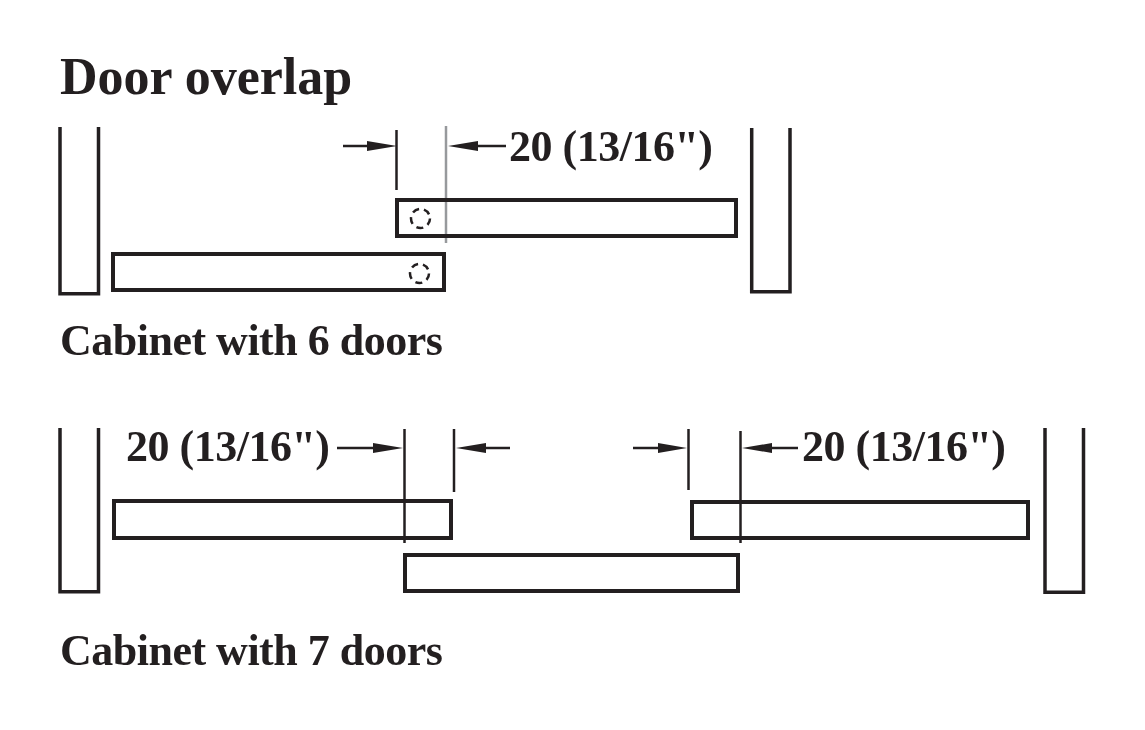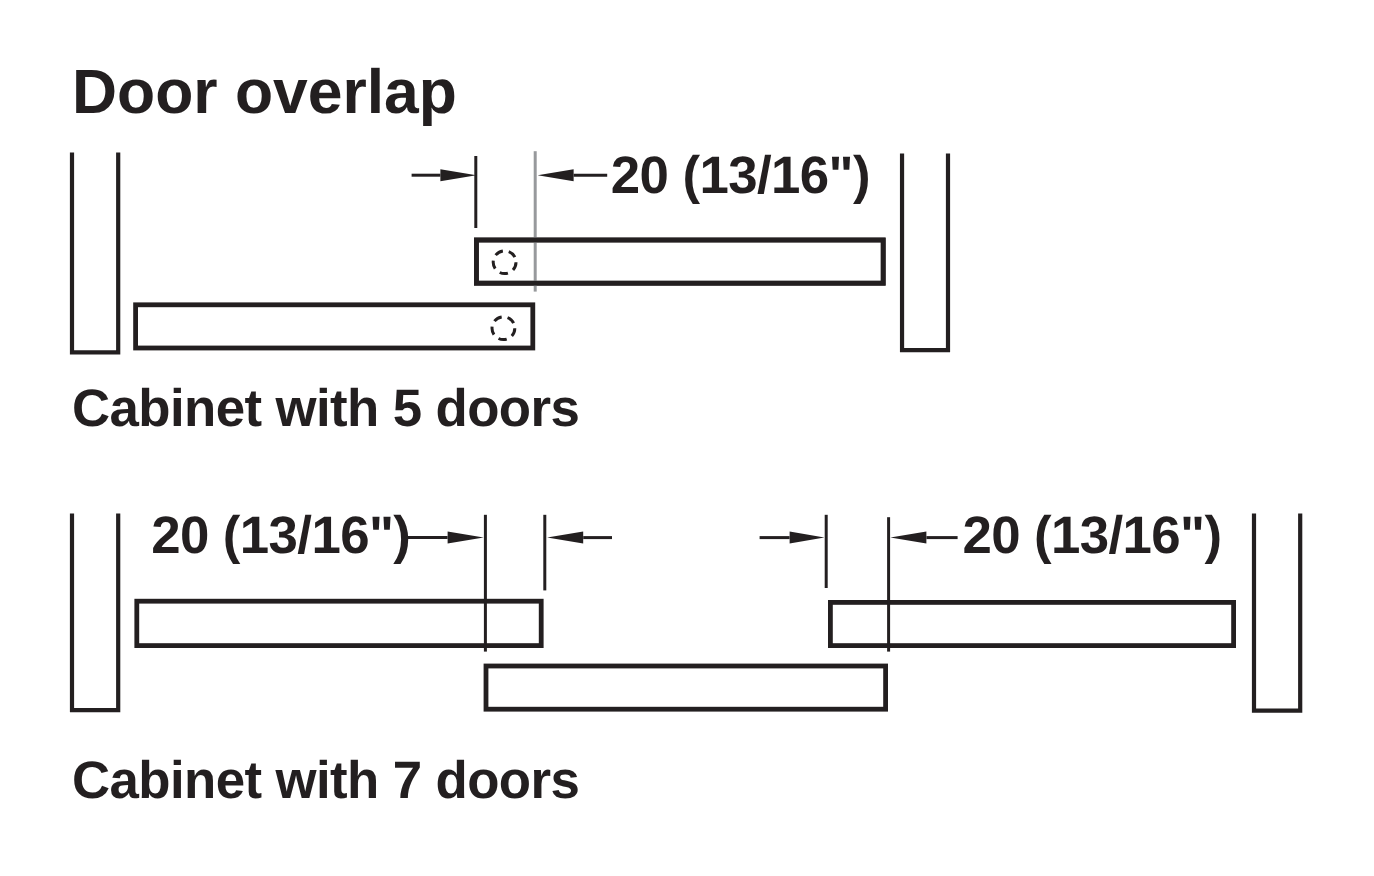--- a/index.html
+++ b/index.html
@@ -6,21 +6,21 @@
     --ink:#231f20;
     --gray:#97999c;
     --bg:#ffffff;
   }
   html,body{margin:0;padding:0;background:var(--bg);}
   .stage{
     position:relative;
     width:1145px;height:730px;
     background:var(--bg);
     overflow:hidden;
-    font-family:Liberation Sans, sans-serif;
+    font-family:Liberation Serif, serif;
     color:var(--ink);
   }
   .stage svg{position:absolute;left:0;top:0;}
   .txt{position:absolute;line-height:1;white-space:nowrap;font-weight:bold;color:var(--ink);}
   .title{left:60px;top:51px;font-size:52px;letter-spacing:0px;}
   .caption{font-size:44px;letter-spacing:-0.5px;}
   .caption-2{left:60px;top:319px;}
   .caption-3{left:60px;top:629px;}
   .dim-label{font-size:44px;letter-spacing:-0.5px;}
   .dim-top{left:509px;top:125px;}
@@ -85,18 +85,18 @@
       <line class="ln ext" x1="633" y1="448" x2="658" y2="448"></line>
       <polygon class="head" points="658,443 687,448 658,453"></polygon>
       <polygon class="head" points="742,448 772,443 772,453"></polygon>
       <line class="ln ext" x1="772" y1="448" x2="798" y2="448"></line>
     </g>
   </svg>
 
   <div class="txt title">Door overlap</div>
 
   <div class="txt dim-label dim-top">20 (13/16")</div>
-  <div class="txt caption caption-2">Cabinet with 5 doors</div>
+  <div class="txt caption caption-2">Cabinet with 6 doors</div>
 
   <div class="txt dim-label dim-bl">20 (13/16")</div>
   <div class="txt dim-label dim-br">20 (13/16")</div>
   <div class="txt caption caption-3">Cabinet with 7 doors</div>
 </div>
 
 </body></html>

